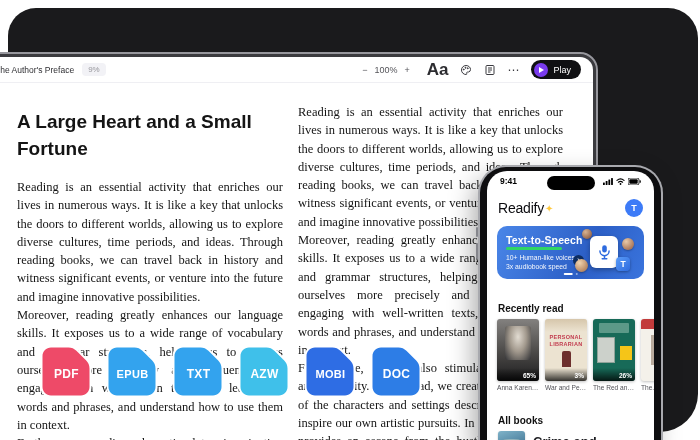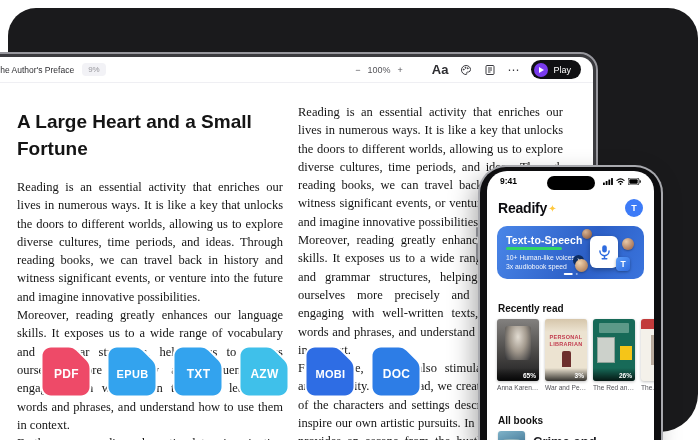--- a/index.html
+++ b/index.html
@@ -16,21 +16,21 @@
             background:#fff; border:3px solid #3b3b3f; border-bottom:none;
             outline:2px solid #97979d; border-radius:16px 16px 0 0; overflow:hidden; z-index:2; }
   .toolbar { height:26px; display:flex; align-items:center; border-bottom:1px solid #efeff3;
              padding-left:28px; }
   .tb-chapter { font-size:8.5px; color:#2f2f33; white-space:nowrap; }
   .tb-progress { margin-left:8px; background:#f2f2f6; color:#97979c; font-size:8px;
                  padding:2px 6px; border-radius:4px; }
   .tb-right { margin-left:auto; display:flex; align-items:center; gap:11px; padding-right:12px; }
   .zoomgrp { display:flex; align-items:center; gap:7px; font-size:9px; color:#55555a; }
   .zoombtn { cursor:default; }
-  .tb-aa { font-size:13px; color:#2c2c30; font-weight:bold; margin-left:18px; }
+  .tb-aa { font-size:17px; color:#2c2c30; font-weight:bold; margin-left:6px; }
   .tb-ic { width:13px; height:13px; display:flex; align-items:center; justify-content:center; color:#3a3a3f; }
   .tb-ic svg { width:12px; height:12px; }
   .tb-more { font-size:12px; color:#3a3a3f; letter-spacing:1px; line-height:10px; }
   .play-pill { display:flex; align-items:center; gap:5px; background:#101013; color:#fff;
                border-radius:11px; height:19px; padding:0 10px 0 3px; font-size:9px; }
   .play-circle { width:14px; height:14px; border-radius:50%; display:flex; align-items:center;
                  justify-content:center; }
   .play-tri { width:0; height:0; border-left:5px solid #fff; border-top:3px solid transparent;
               border-bottom:3px solid transparent; margin-left:1px; }
 
@@ -58,21 +58,21 @@
   .screen { position:relative; width:167px; height:276px; background:#fff;
             border-radius:20px 20px 0 0; overflow:hidden; }
   .island { position:absolute; top:5px; left:50%; transform:translateX(-50%);
             width:48px; height:14px; border-radius:8px; background:#000; z-index:3; }
   .statusbar { display:flex; align-items:center; margin-top:4px; height:12px; padding:0 13px;
                font-size:8.5px; font-weight:bold; color:#000; }
   .status-icons { margin-left:auto; display:flex; align-items:center; gap:3px; }
   .status-icons svg { display:block; }
 
   .app-header { display:flex; align-items:center; padding:12px 11px 9px; }
-  .logo { font-size:14px; font-weight:700; color:#0b0b0f; letter-spacing:-.2px; }
+  .logo { font-size:14px; font-weight:400; color:#0b0b0f; letter-spacing:-.2px; }
   .sparkle { font-size:10px; margin-left:1px; }
   .avatar { margin-left:auto; width:18px; height:18px; border-radius:50%; color:#fff;
             font-size:9px; font-weight:bold; display:flex; align-items:center; justify-content:center; }
 
   .banner { position:relative; margin:0 10px; height:53px; border-radius:10px; overflow:hidden;
             background:linear-gradient(115deg,#4a86e8 0%, #2c5fc6 60%, #3a74dd 100%);
             color:#fff; padding:8px 9px; }
   .bn-title { font-size:10.5px; font-weight:bold; letter-spacing:.1px; }
   .bn-underline { width:56px; height:2.5px; border-radius:2px; margin:1px 0 3px; }
   .bn-sub { font-size:6.8px; line-height:9px; opacity:.95; }

